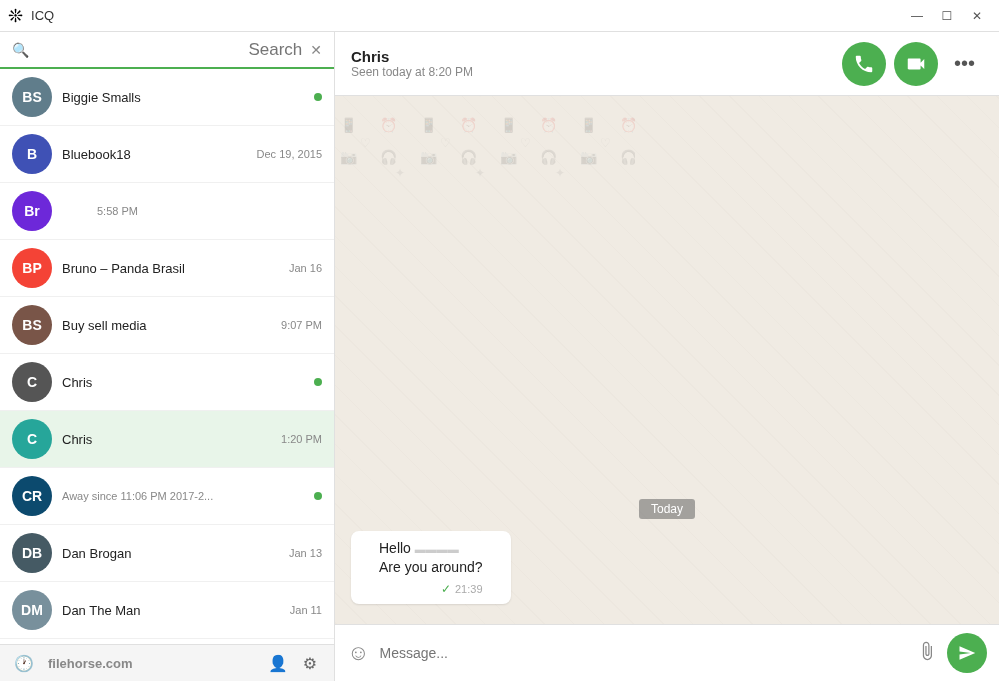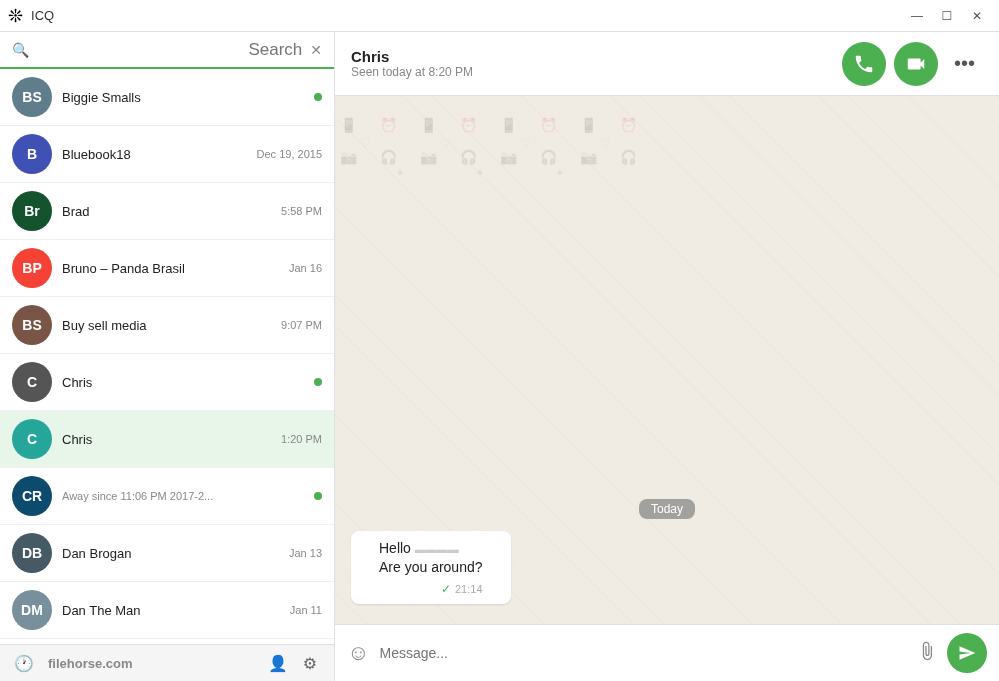--- a/index.html
+++ b/index.html
@@ -111,21 +111,21 @@
       flex: 1; overflow-y: auto; padding: 16px; position: relative; z-index: 1;
       display: flex; flex-direction: column; justify-content: flex-end;
     }
 
     
     .date-divider {
       display: flex; justify-content: center; margin: 12px 0;
     }
     .date-pill {
       background: rgba(100,100,100,0.55); color: #fff;
-      padding: 3px 12px; border-radius: 8px; font-size: 12px;
+      padding: 3px 12px; border-radius: 3px; font-size: 12px;
     }
 
     
     .message-bubble {
       max-width: 60%; background: #fff; border-radius: 8px;
       padding: 8px 28px; position: relative; margin-bottom: 4px;
       box-shadow: 0 1px 2px rgba(0,0,0,0.1);
     }
     .message-bubble .msg-text { font-size: 14px; color: #222; line-height: 1.4; }
     .message-bubble .msg-meta {
@@ -207,25 +207,21 @@
     <div class="contact-info">
       <div class="contact-name">Bluebook18</div>
 
     </div>
     <div class="contact-meta">
       <span class="contact-time">Dec 19, 2015</span>
 
     </div>
   </div>
         <div class="contact-item">
-    <div class="avatar" style="background:#14532d;">Br</div>
-    <div class="contact-info">
-      <div class="contact-name">Brad</div>
-
-    </div>
+    <div class="avatar" style="background:#6d28d9;">Br</div>
     <div class="contact-meta">
       <span class="contact-time">5:58 PM</span>
 
     </div>
   </div>
         <div class="contact-item">
     <div class="avatar" style="background:#f44336;">BP</div>
     <div class="contact-info">
       <div class="contact-name">Bruno – Panda Brasil</div>
 
@@ -364,21 +360,21 @@
       <div class="date-divider">
         <span class="date-pill">Today</span>
       </div>
       <div id="message-list">
           <div style="display: flex;">
     <div class="message-bubble">
       <div class="msg-text">Hello <span style="color:#ccc; font-size:11px">▬▬▬▬</span></div>
       <div class="msg-text">Are you around?</div>
       <div class="msg-meta">
         <span class="msg-check">✓</span>
-        <span class="msg-time">21:14</span>
+        <span class="msg-time">21:39</span>
       </div>
     </div>
   </div>
         </div>
     </div>
 
     <div class="chat-input-area">
       <button class="emoji-btn">☺</button>
       <input class="message-input" type="text" placeholder="Message..." style="">
       <button class="attach-btn">

